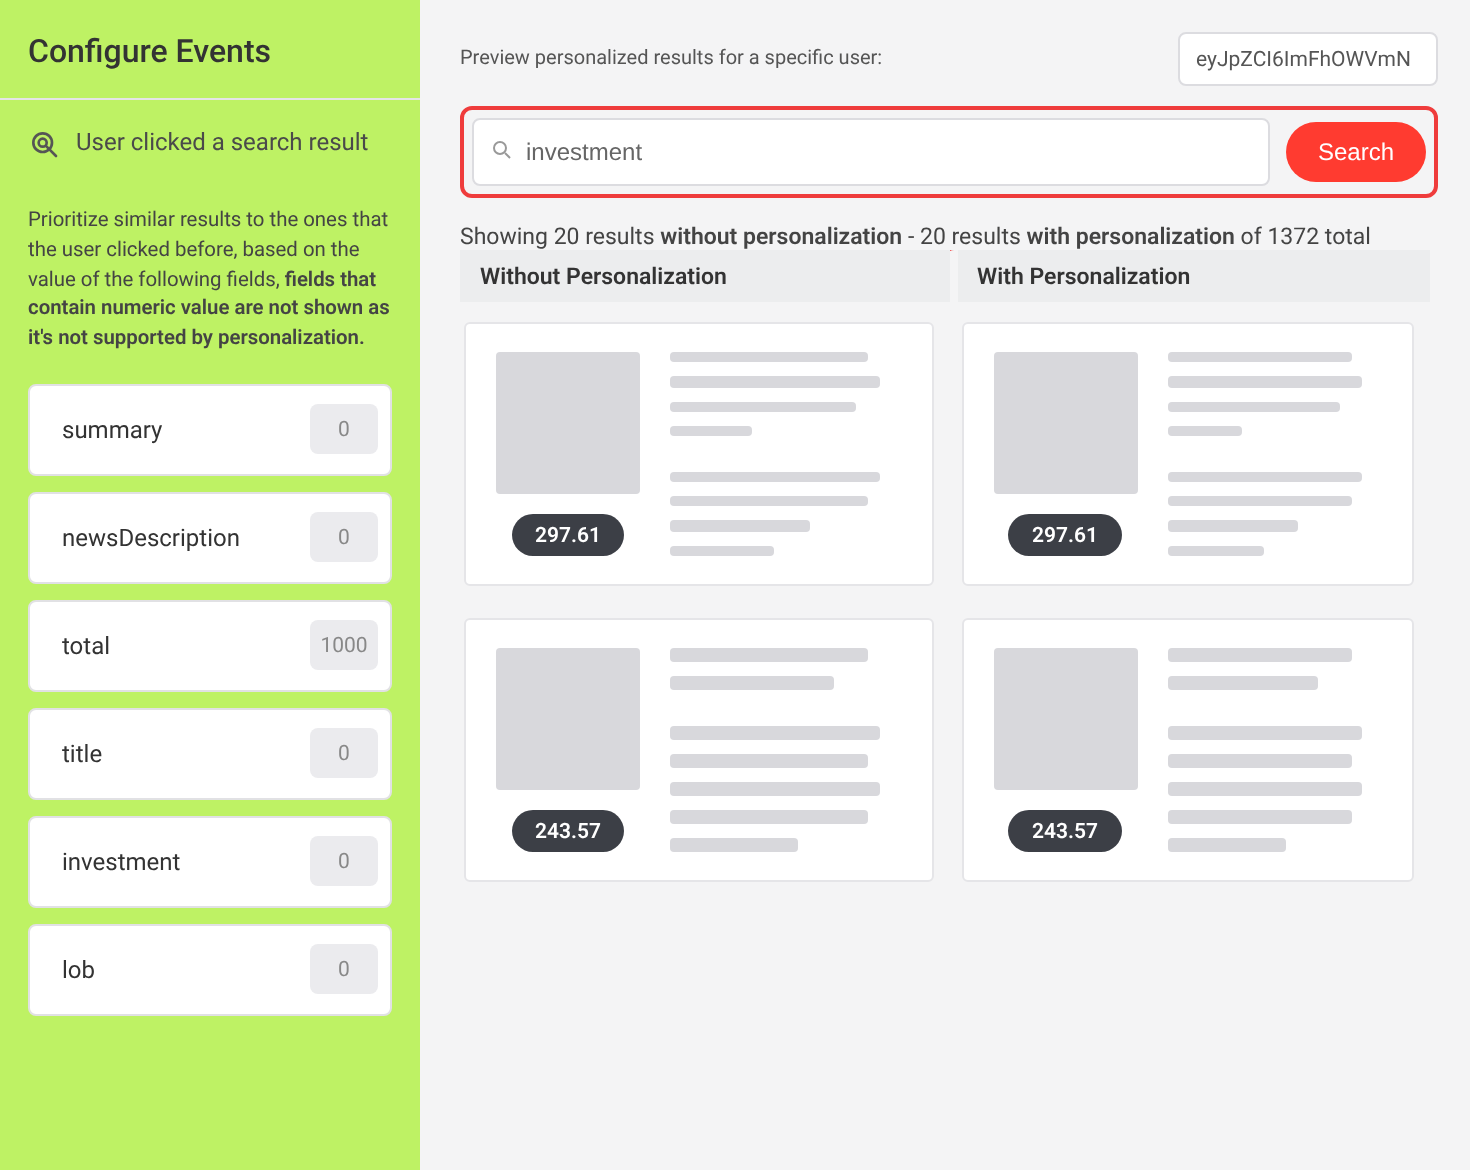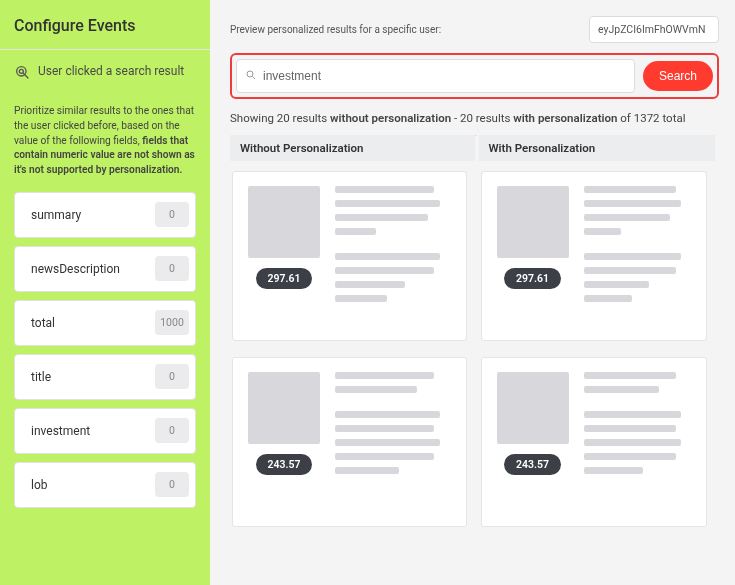--- a/index.html
+++ b/index.html
@@ -105,21 +105,21 @@
     margin-left:8px;
     background:#ff3b30;
     color:#fff;
     border:none;
     border-radius:16px;
     padding:8px 16px;
     font-size:12px;
     cursor:pointer;
   }
   .summary-text {
-    font-size:11.5px; color:#444; margin-bottom:10px;
+    font-size:11.5px; color:#444; 
   }
   .summary-text b { font-weight:600; }
   .columns { display:flex; gap:0; flex:1; overflow:hidden;}
   .col { flex:1; display:flex; flex-direction:column; overflow:hidden;}
   .col-header {
     background:#ecedee;
     font-weight:600;
     font-size:11.5px;
     color:#333;
     padding:6px 10px;
@@ -147,21 +147,21 @@
   .col.right .col-header, .col.right .col-body { margin-left:4px; margin-right:4px;}
   .card {
     background:#fff;
     border:1px solid #e5e5e8;
     border-radius:3px;
     padding:14px 14px 14px 14px;
     margin:0 2px 16px 2px;
     display:flex;
     gap:14px;
     position:relative;
-    height:170px;
+    height:132px;
   }
   .thumb-wrap { width:74px; display:flex; flex-direction:column; align-items:center;}
   .thumb {
     width:72px; height:72px; background:#d8d8dc; border-radius:2px;
   }
   .score {
     margin-top:10px;
     background:#3c3f46;
     color:#fff;
     font-size:10.5px;

